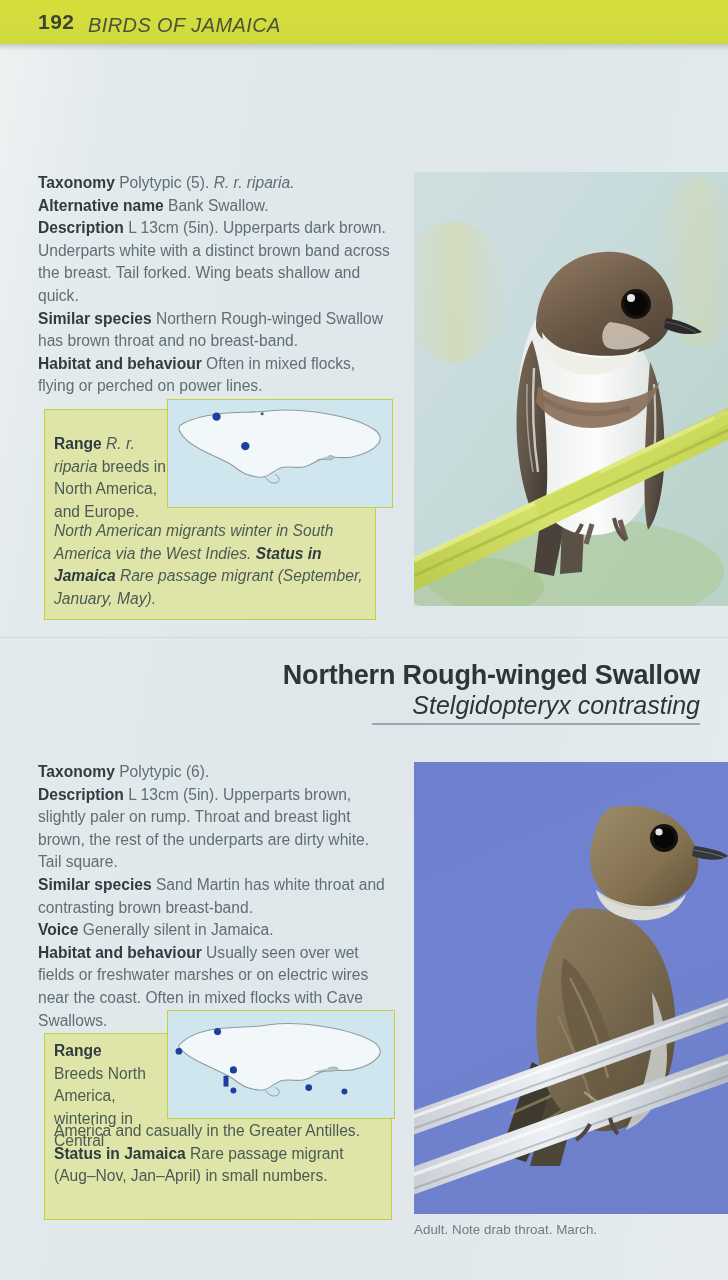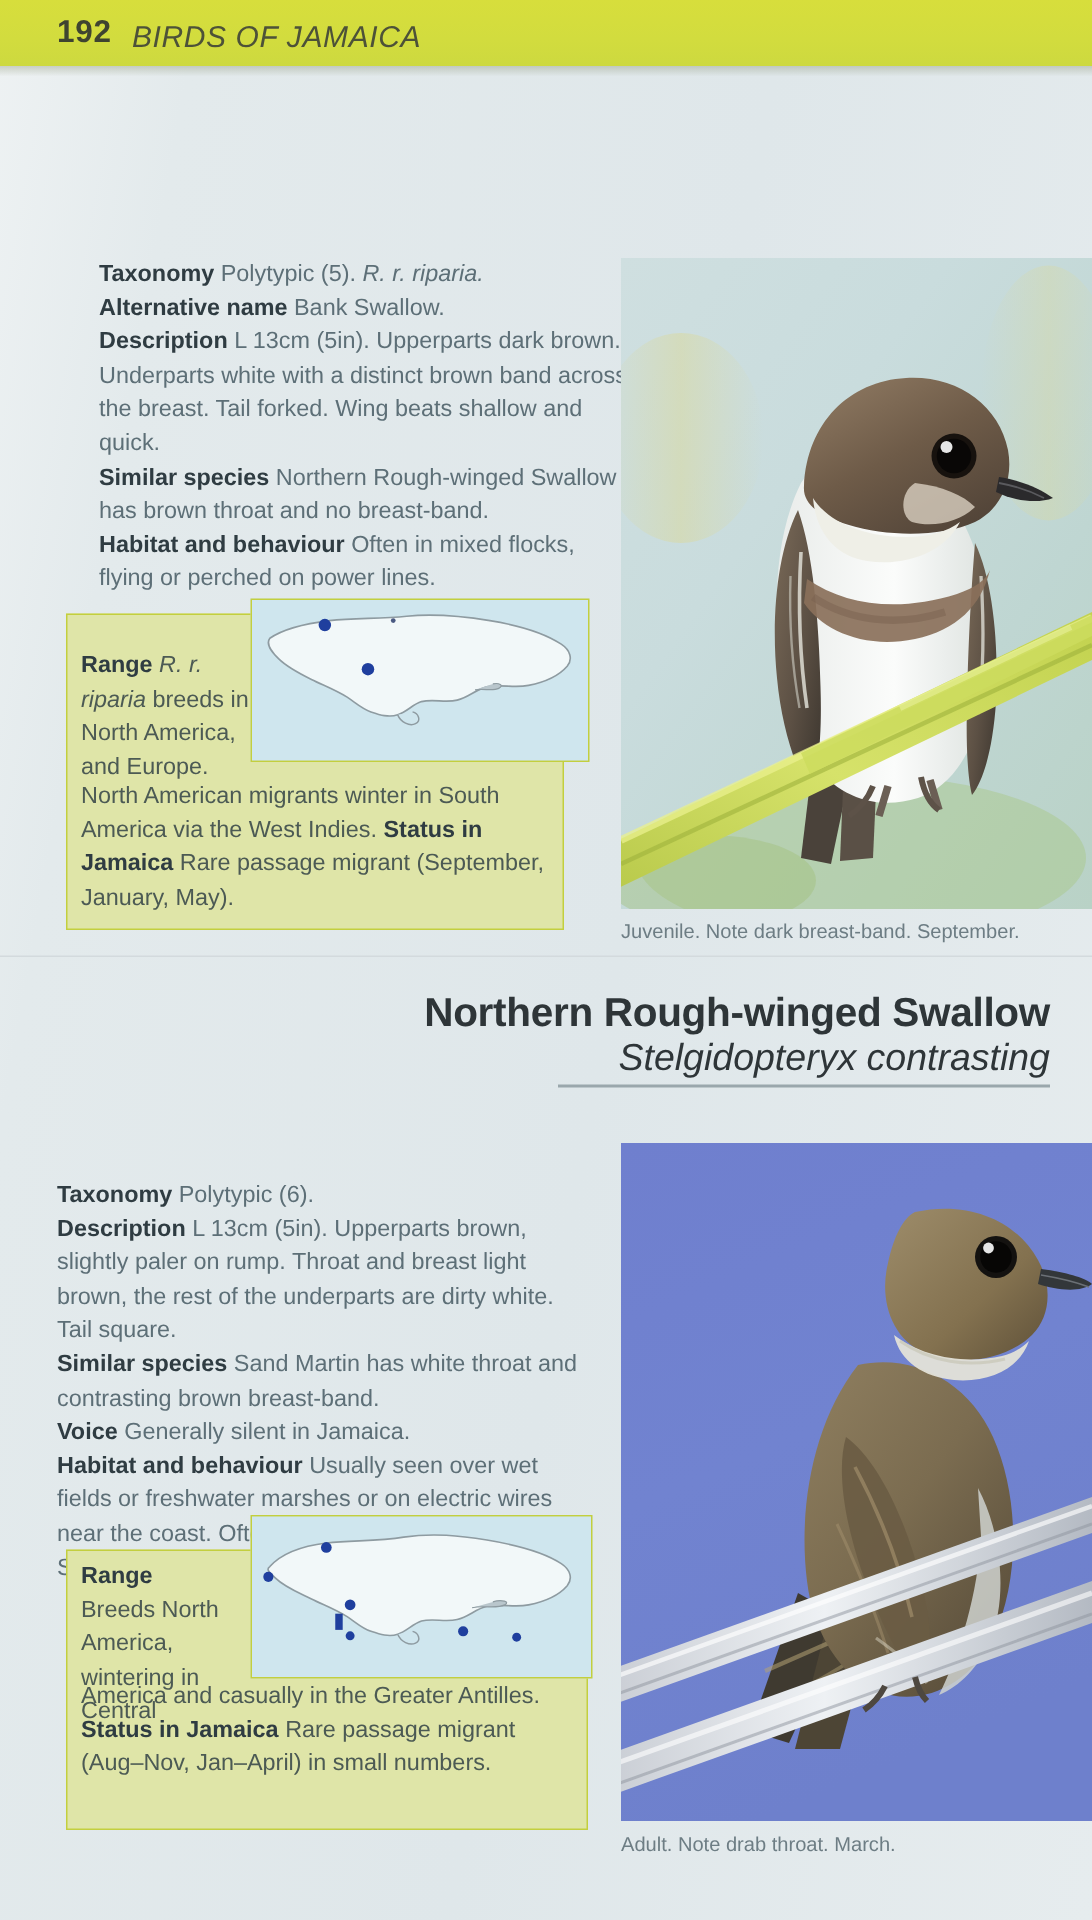--- a/index.html
+++ b/index.html
@@ -84,41 +84,41 @@
 <body>
 
 <div class="page">
 
   <div class="header-band"></div>
   <div class="header-shadow"></div>
   <div class="folio">192</div>
   <div class="running-title">BIRDS OF JAMAICA</div>
 
 
-  <div class="body-text" style="left:38px;top:172px;width:352px;margin-left:28px;">
+  <div class="body-text" style="left:38px;top:172px;width:352px;">
     <span><b>Taxonomy</b> 
     <span>Polytypic (5).</span> 
     <i>R. r. riparia.</i> <br>
     <b>Alternative name</b> 
     <span>Bank Swallow.</span> <br>
     <b>Description</b> 
     <span>L 13cm (5in). Upperparts dark brown. Underparts white with a distinct brown band across the breast. Tail forked. Wing beats shallow and quick.</span> <br>
     <b>Similar species</b> 
     <span>Northern Rough-winged Swallow has brown throat and no breast-band.</span> <br>
     <b>Habitat and behaviour</b> 
     <span>Often in mixed flocks, flying or perched on power lines.</span> </span> 
   </div>
 
   <div class="range-box" style="left:44px;top:409px;width:332px;height:211px;"></div>
 
   <div class="range-text" style="left:54px;top:418px;width:116px;margin-top:15px;">
     <b>Range</b> 
     <i>R. r. riparia</i> <span> breeds in North America, and Europe.</span> 
   </div>
-  <div class="range-text" style="left:54px;top:520px;width:312px;">
+  <div class="range-text" style="left:54px;top:520px;width:312px;font-style:italic;">
     <span>North American migrants winter in South America via the West Indies.</span> 
     <b>Status in Jamaica</b> 
     <span>Rare passage migrant (September, January, May).</span> 
   </div>
 
   <div class="map-box" style="left:167px;top:399px;width:226px;height:109px;">
     <svg viewBox="0 0 226 109" preserveAspectRatio="none">
       <rect x="0" y="0" width="226" height="109" fill="#cfe6ee"></rect>
       <path d="M12,26 C22,19 36,16 52,14 C70,12 86,13 104,11 C124,9 142,11 160,14 C178,17 196,22 208,30
                C214,34 216,40 212,45 C206,52 196,56 186,58 C176,60 168,57 158,59 C150,61 146,66 138,68
@@ -215,31 +215,30 @@
       <path d="M-10,392 L314,236 L314,268 L-10,424 Z" fill="url(#sm-grass)"></path>
       <path d="M0,388 L314,240" stroke="#e9f08e" stroke-width="5" fill="none" opacity=".75"></path>
       <path d="M0,404 L314,258" stroke="#9fb23c" stroke-width="3" fill="none" opacity=".6"></path>
       <path d="M120,330 L314,238 L314,252 L126,344 Z" fill="#ccdc5e" opacity=".85"></path>
       <path d="M186,300 L300,246" stroke="#e4ee92" stroke-width="4" fill="none" opacity=".7"></path>
 
       <path d="M168,352 C164,362 158,368 152,372" stroke="#5d5248" stroke-width="4" fill="none"></path>
       <path d="M200,346 C202,356 206,364 212,368" stroke="#5d5248" stroke-width="4" fill="none"></path>
     </svg>
   </div>
-  <div class="caption" style="left:414px;top:613px;">Juvenile. Note dark breast-band. September.</div>
 
   <div style="position:absolute;left:0;top:637px;width:728px;height:1px;background:#d3dadd;"></div>
 
   <div class="sp-head" style="left:160px;top:660px;width:540px;">
     <div class="sp-common">Northern Rough-winged Swallow</div>
     <div class="sp-sci">Stelgidopteryx contrasting</div>
     <div class="sp-rule" style="width:328px;"></div>
   </div>
 
-  <div class="body-text" style="left:38px;top:761px;width:358px;margin-top:25px;">
+  <div class="body-text" style="left:38px;top:761px;width:358px;">
     <span><b>Taxonomy</b> 
     <span>Polytypic (6).</span> <br>
     <b>Description</b> 
     <span>L 13cm (5in). Upperparts brown, slightly paler on rump. Throat and breast light brown, the rest of the underparts are dirty white. Tail square.</span> <br>
     <b>Similar species</b> 
     <span>Sand Martin has white throat and contrasting brown breast-band.</span> <br>
     <b>Voice</b> 
     <span>Generally silent in Jamaica.</span> <br>
     <b>Habitat and behaviour</b> 
     <span>Usually seen over wet fields or freshwater marshes or on electric wires near the coast. Often in mixed flocks with Cave Swallows.</span> </span> 

